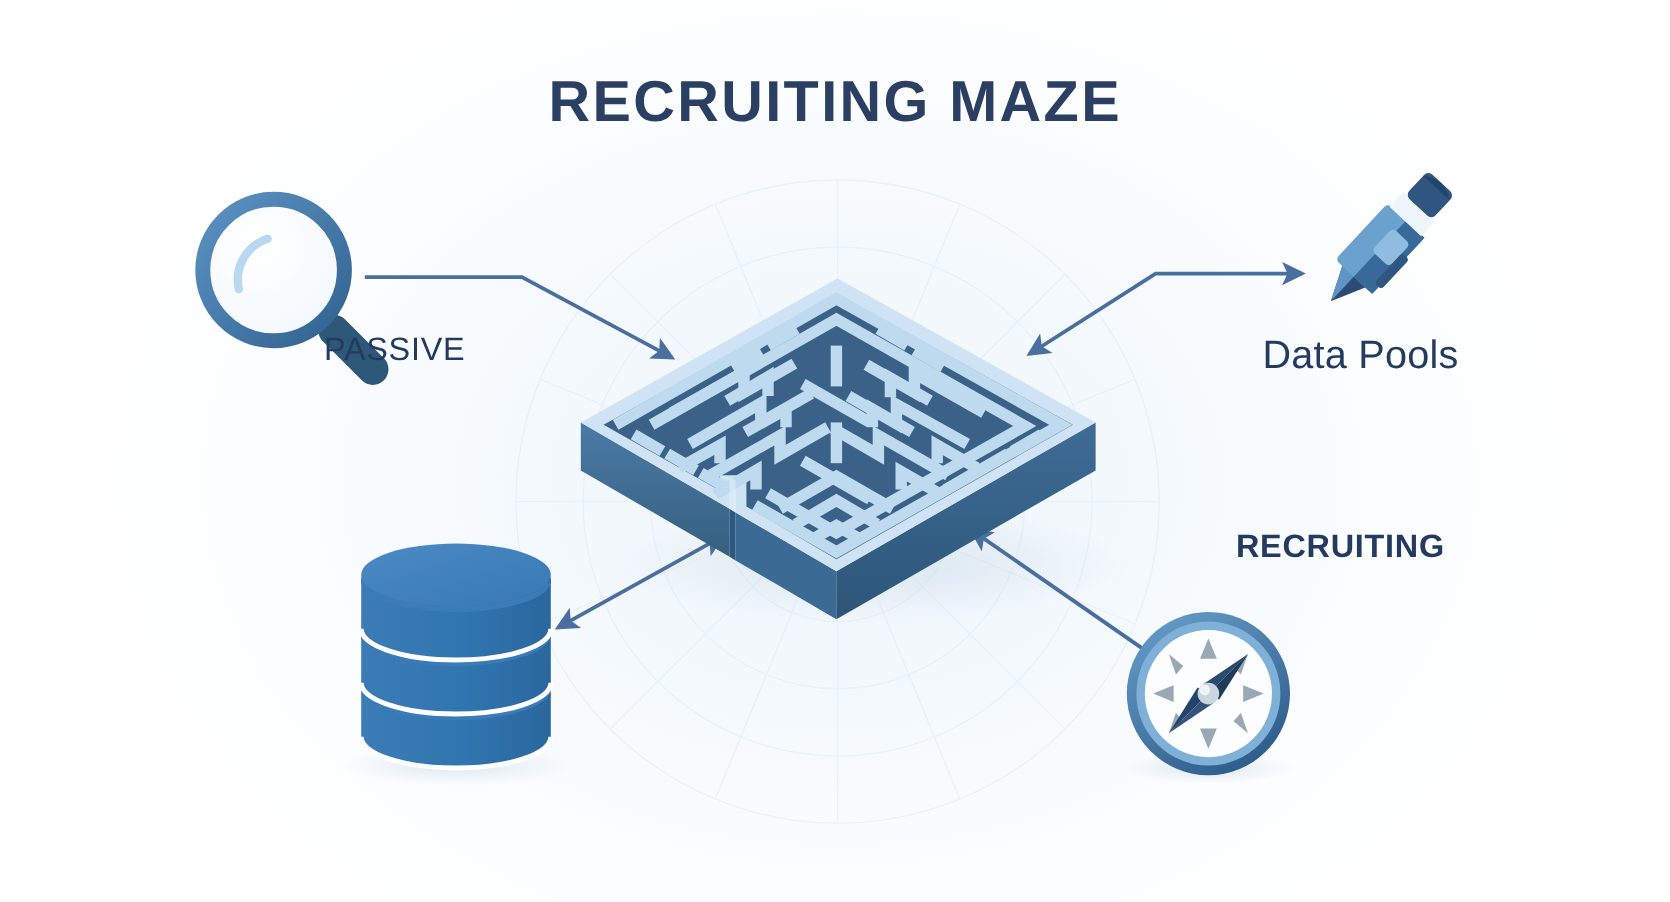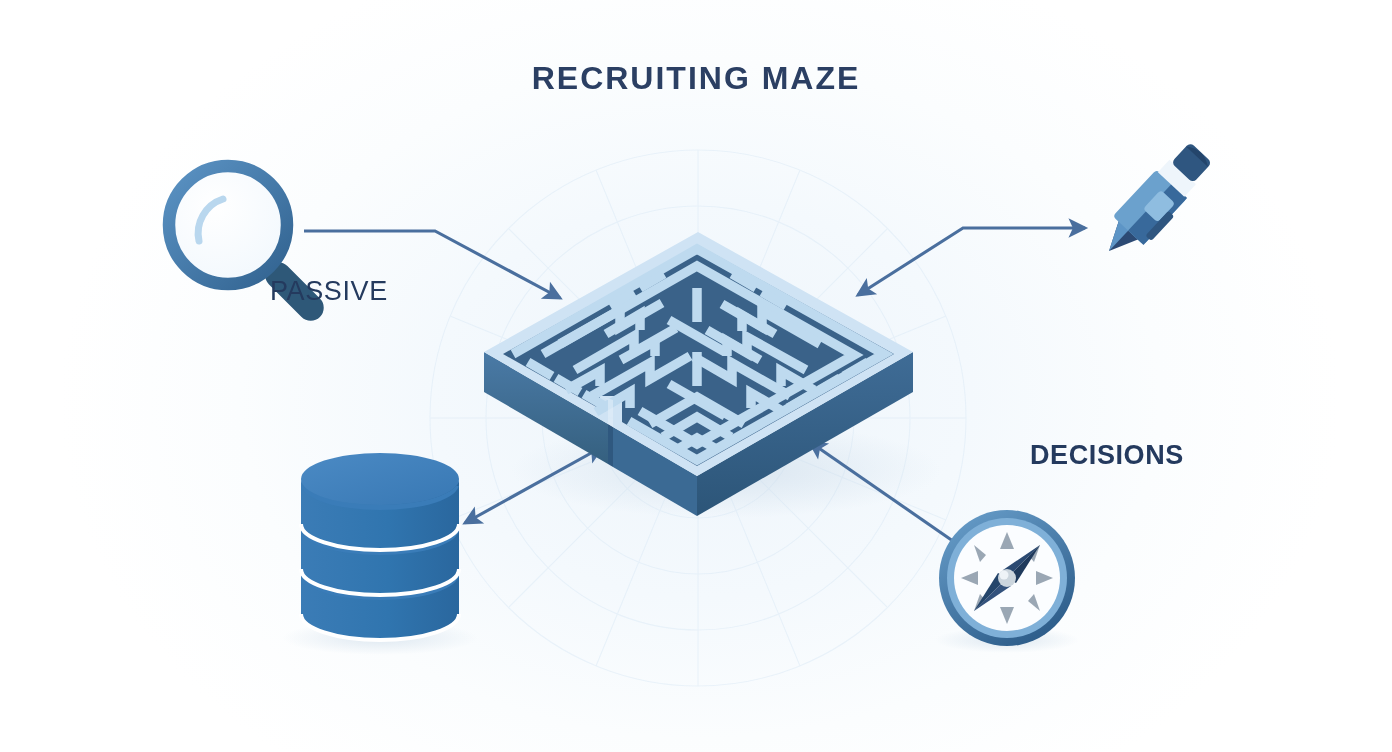--- a/index.html
+++ b/index.html
@@ -14,21 +14,21 @@
       radial-gradient(ellipse 640px 470px at 700px 400px, #eef5fb 0%, #f4f9fd 42%, #fbfdfe 72%, #ffffff 100%);
     overflow:hidden;
   }
   
   .watermark{
     position:absolute;left:368px;top:108px;width:660px;height:620px;
     opacity:.55;pointer-events:none;
   }
   .title{
     position:absolute;left:0;top:62px;width:1392px;text-align:center;
-    font-size:32px;font-weight:bold;letter-spacing:2.0px;
+    font-size:48px;font-weight:bold;letter-spacing:2.0px;
     color:#2b3f63;line-height:1;
     white-space:nowrap;
   }
   .svg-layer{position:absolute;left:0;top:0;width:1392px;height:752px;}
   .label{
     position:absolute;color:#243a5e;white-space:nowrap;text-align:center;
   }
   .label-passive{
     left:270px;top:276px;font-size:27px;letter-spacing:.6px;font-weight:400;
   }
@@ -250,18 +250,19 @@
       <path d="M1040,545 L1007,578 L1016,583 Z" fill="#1f3a5c"></path>
       <path d="M974,611 L1007,578 L1011,586 Z" fill="#33527c"></path>
       <path d="M974,611 L1007,578 L998,573 Z" fill="#24456b"></path>
       <circle cx="1007" cy="578" r="9" fill="#cbd5dd"></circle>
       <circle cx="1004" cy="575" r="4.5" fill="#eef3f7"></circle>
     </g>
   </svg>
 
   <div class="label label-passive">PASSIVE</div>
 
+  <div class="label label-datapools">Data Pools</div>
 
   <div class="label label-strategic">
-    <span>DECISIONS</span>
+    <span>RECRUITING</span>
   </div>
 
 </div>
 
 </body></html>

